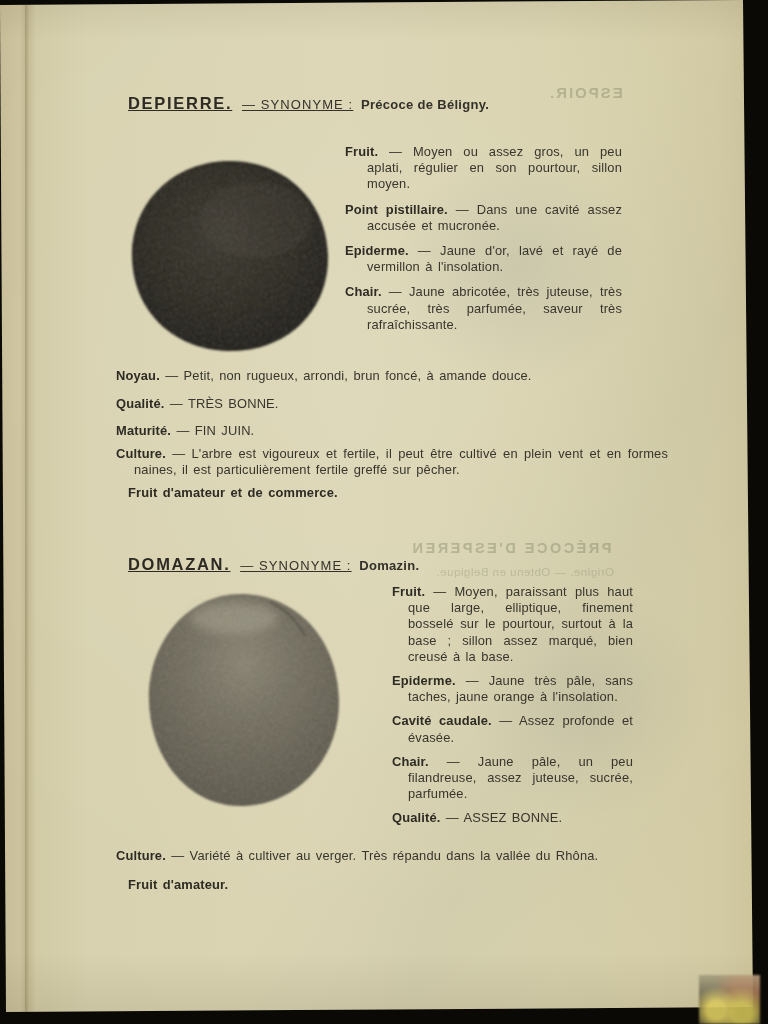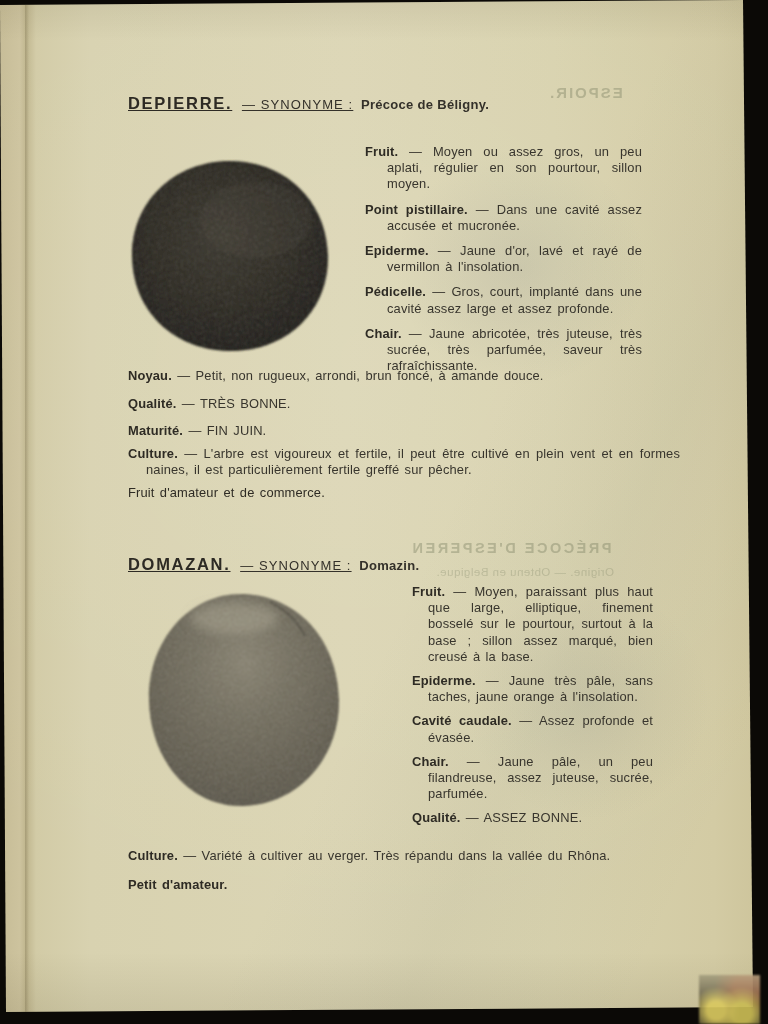--- a/index.html
+++ b/index.html
@@ -60,32 +60,32 @@
   .h2pos{top:555px;left:128px;}
 
   .entry{
     position:absolute;margin:0;
     font-size:12.9px;line-height:16.2px;color:#38352d;
     letter-spacing:.15px;word-spacing:1.6px;text-align:justify;
   }
   .entry .lbl{font-weight:bold;color:#2e2b24;}
   .origine-line{top:121px;left:128px;width:532px;text-align:left;}
 
-  .col{position:absolute;margin-left:20px;}
+  .col{position:absolute;}
   .col .entry{position:static;margin:0 0 9px 0;padding-left:22px;text-indent:-22px;}
   .col-1{top:144px;left:345px;width:277px;}
   .col-2{top:584px;left:392px;width:241px;}
   .col-2 .entry{padding-left:16px;text-indent:-16px;margin-bottom:8px;}
 
-  .fe{left:128px;width:528px;padding-left:18px;text-indent:-18px;}
+  .fe{left:128px;width:528px;padding-left:6px;text-indent:-18px;}
   .fe-1a{top:368px;}
   .fe-1b{top:396px;}
   .fe-1c{top:423px;}
   .fe-1d{top:446px;width:534px;}
-  .closing-1{top:485px;left:128px;font-weight:normal;color:#2e2b24;}
+  .closing-1{top:485px;left:128px;font-weight:bold;color:#2e2b24;}
   .fe-2a{top:820px;}
   .fe-2b{top:848px;width:548px;}
   .closing-2{top:877px;left:128px;font-weight:bold;color:#2e2b24;}
 
   
   .photo{position:absolute;}
   .photo-1{top:158px;left:128px;width:204px;height:196px;}
   .photo-2{top:588px;left:142px;width:204px;height:224px;}
 
   
@@ -158,24 +158,20 @@
       </p>
       <p class="entry">
         <span class="lbl">Point pistillaire.</span>
         <span class="txt">— Dans une cavité assez accusée et mucronée.</span>
       </p>
       <p class="entry">
         <span class="lbl">Epiderme.</span>
         <span class="txt">— Jaune d'or, lavé et rayé de vermillon à l'insolation.</span>
       </p>
       <p class="entry">
-        <span class="lbl">Pédicelle.</span>
-        <span class="txt">— Gros, court, implanté dans une cavité assez large et assez profonde.</span>
-      </p>
-      <p class="entry">
         <span class="lbl">Chair.</span>
         <span class="txt">— Jaune abricotée, très juteuse, très sucrée, très parfumée, saveur très rafraîchissante.</span>
       </p>
     </div>
 
     <p class="entry fe fe-1a">
       <span class="lbl">Noyau.</span>
       <span class="txt">— Petit, non rugueux, arrondi, brun foncé, à amande douce.</span>
     </p>
     <p class="entry fe fe-1b">
@@ -254,18 +250,18 @@
       <p class="entry">
         <span class="lbl">Qualité.</span>
         <span class="txt">— ASSEZ BONNE.</span>
       </p>
     </div>
 
     <p class="entry fe fe-2b">
       <span class="lbl">Culture.</span>
       <span class="txt">— Variété à cultiver au verger. Très répandu dans la vallée du Rhôna.</span>
     </p>
-    <p class="entry closing-2">Petit d'amateur.</p>
+    <p class="entry closing-2">Fruit d'amateur.</p>
 
   </div>
 
   <div class="thumb"></div>
 </div>
 
 </body></html>

